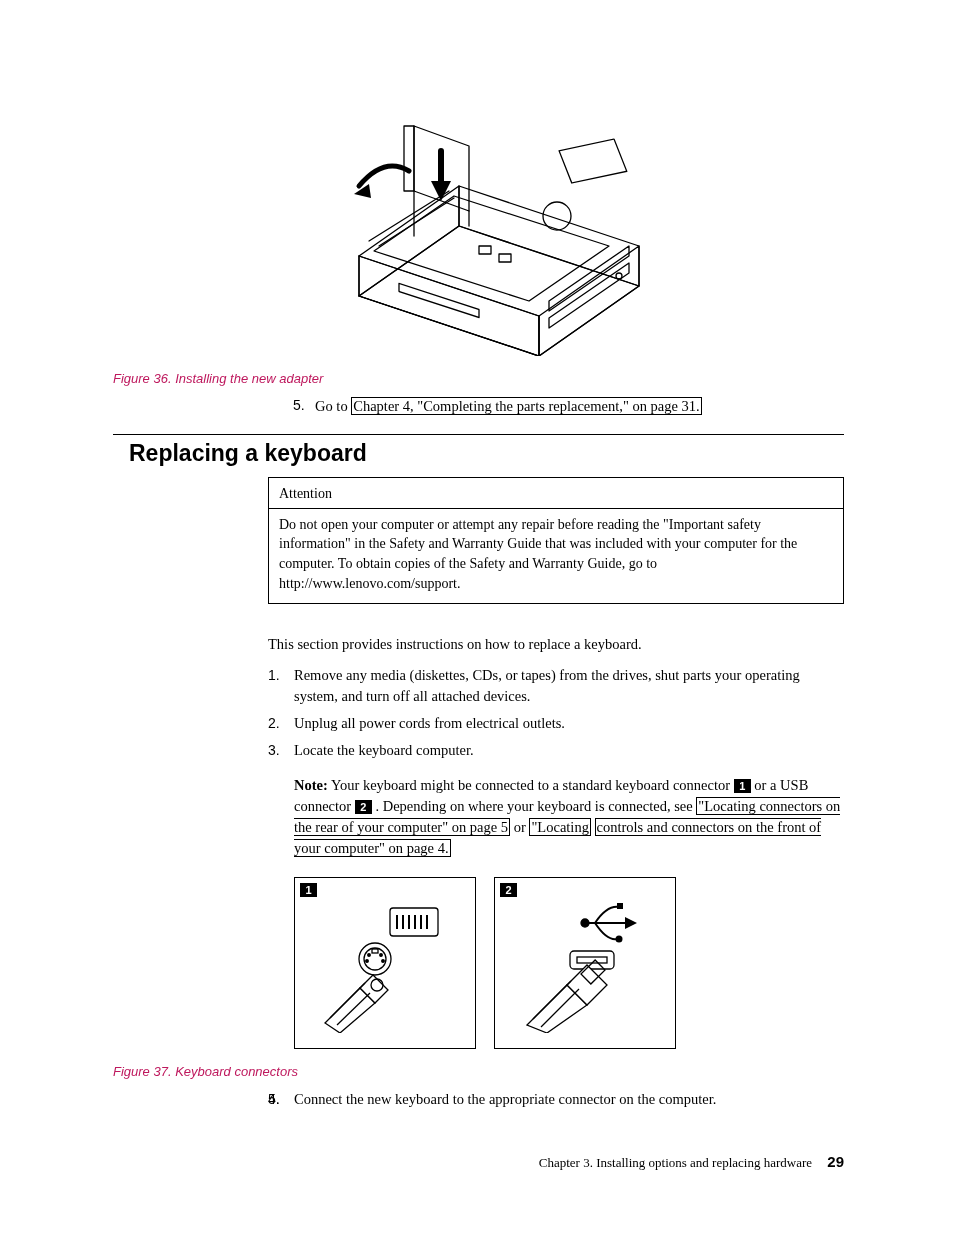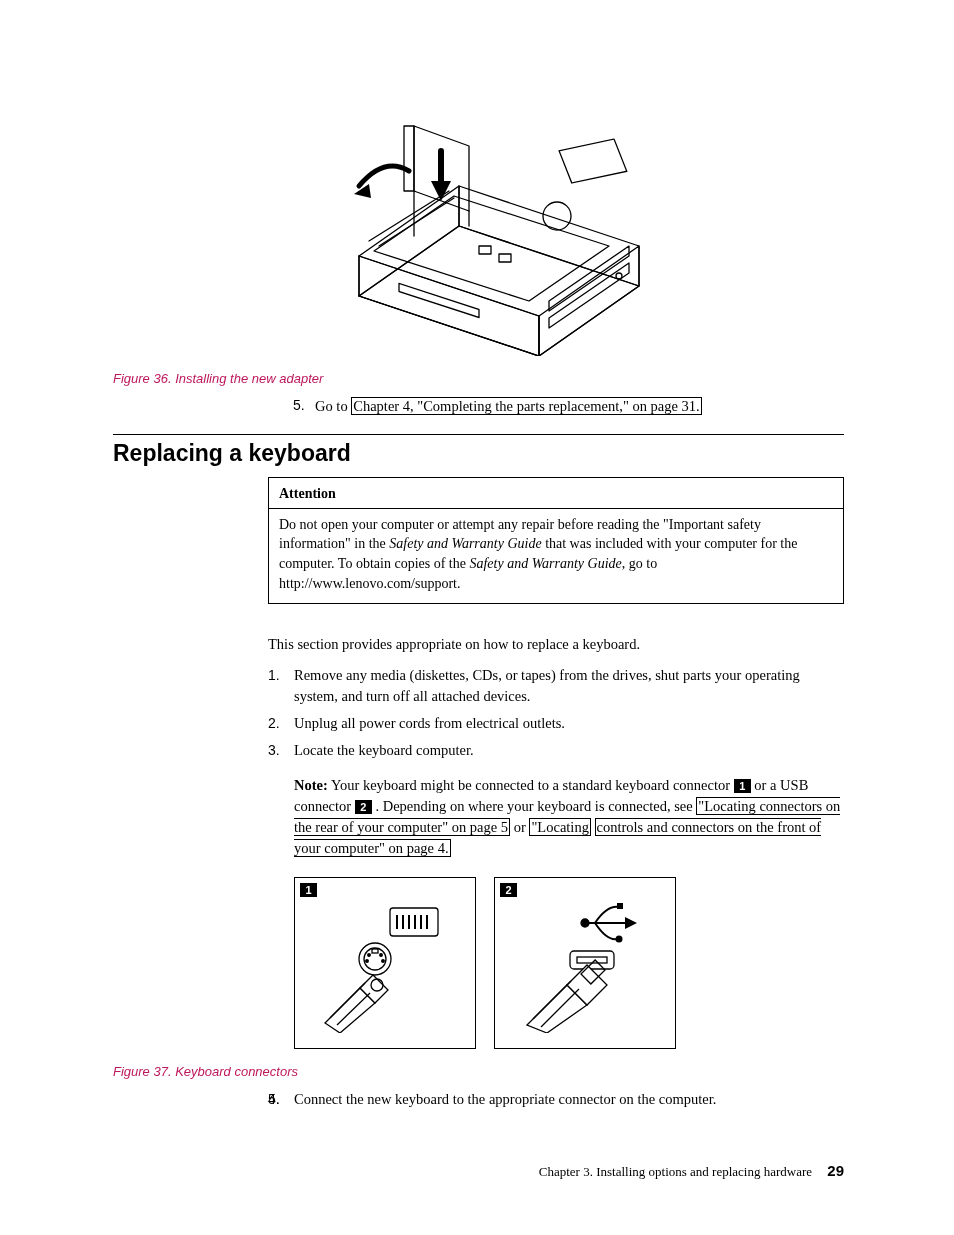--- a/index.html
+++ b/index.html
@@ -53,32 +53,32 @@
   }
   .sec-rule {
     border: 0;
     border-top: 1.5px solid #000;
     margin: 8px 0 4px 0;
   }
   .section-heading {
     font-family: Arial, Helvetica, sans-serif;
     font-weight: bold;
     font-size: 23px;
-    margin: 5px 0 10px 0;
+    margin: 5px 0 10px 16px;
   }
   .attention-box {
     border: 1px solid #000;
     margin-left: 155px;
     padding: 6px 10px 10px 10px;
     font-family: Georgia, serif;
     font-size: 14px;
     line-height: 1.4;
   }
   .attention-title {
-    font-weight: bold;
+    font-weight: normal;
     margin-bottom: 4px;
   }
   .attention-rule {
     border: 0;
     border-top: 1px solid #000;
     margin: 4px -10px 6px -10px;
   }
   .body-text {
     margin: 30px 0 10px 155px;
     font-family: Georgia, serif;
@@ -118,21 +118,21 @@
     text-align: center;
     vertical-align: text-bottom;
     padding: 0 2px;
   }
   .link-text {
     text-decoration: none;
     border: 1px solid #000;
     color: #000;
     padding: 0 1px;
   }
-  .ital { font-style: italic; }
+  .ital { }
   .fig-connectors {
     margin: 18px 0 0 180px;
     display: flex;
     gap: 18px;
   }
   .conn-box {
     position: relative;
     border: 1.5px solid #000;
     width: 180px;
     height: 170px;
@@ -140,21 +140,21 @@
     align-items: center;
     justify-content: center;
   }
   .conn-box .callout-abs {
     position: absolute;
     top: 5px;
     left: 5px;
   }
   .footer {
     position: absolute;
-    bottom: 55px;
+    bottom: 64px;
     right: 110px;
     font-family: Georgia, serif;
     font-size: 13px;
   }
   .footer .pg {
     font-family: Arial, sans-serif;
     font-weight: bold;
     font-size: 15px;
     margin-left: 12px;
   }
@@ -222,21 +222,21 @@
   <h2 class="section-heading">Replacing a keyboard</h2>
 
   <div class="attention-box">
     <div class="attention-title">Attention</div>
     <hr class="attention-rule">
     <div>
       <span>Do not open your computer or attempt any repair before reading the "Important safety information" in the </span><span class="ital">Safety and Warranty Guide</span><span> that was included with your computer for the computer. To obtain copies of the </span><span class="ital">Safety and Warranty Guide</span><span>, go to http://www.lenovo.com/support.</span>
     </div>
   </div>
 
-  <p class="body-text">This section provides appropriate on how to replace a keyboard.</p>
+  <p class="body-text">This section provides instructions on how to replace a keyboard.</p>
 
   <ol class="ol-steps">
     <li>
       <span class="num">1.</span>
       <span>Remove any media (diskettes, CDs, or tapes) from the drives, shut parts your operating system, and turn off all attached devices.</span>
     </li>
     <li>
       <span class="num">2.</span>
       <span>Unplug all power cords from electrical outlets.</span>
     </li>

